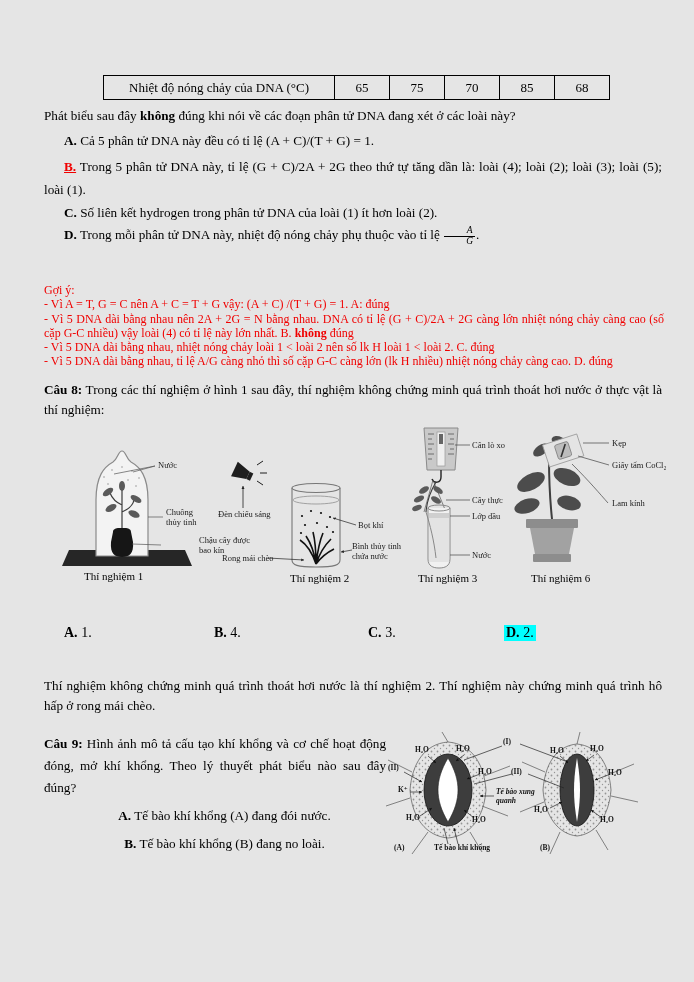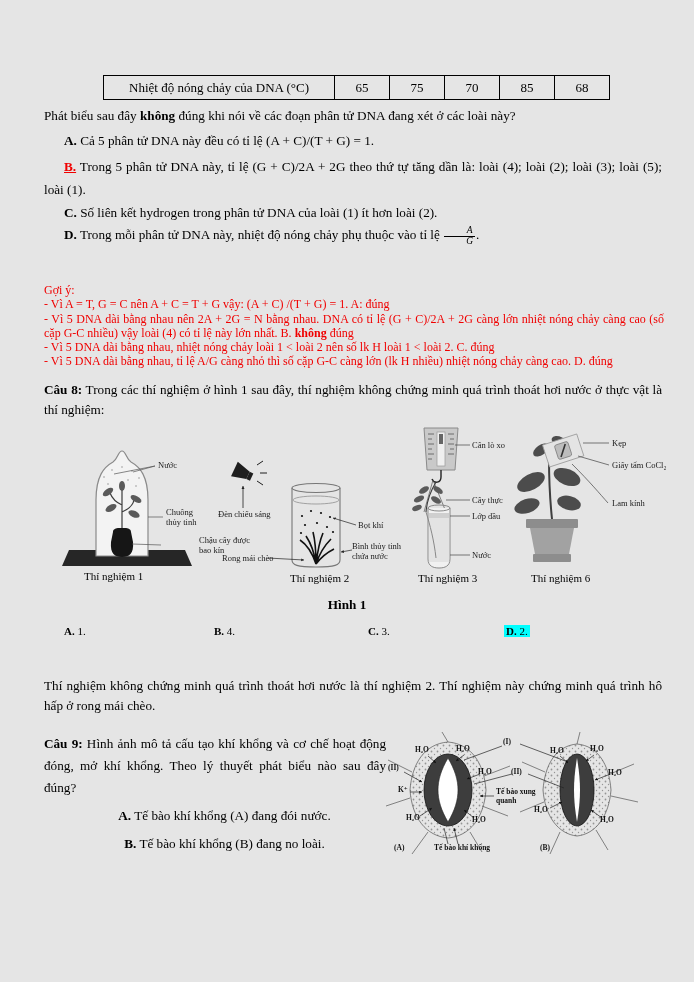--- a/index.html
+++ b/index.html
@@ -20,21 +20,21 @@
   .frac .fnum{display:block;padding:0 2px;}
   .frac .fden{display:block;border-top:1px solid #000;padding:0 2px;}
   .hint{position:absolute;left:44px;top:257px;width:620px;color:#f00000;
         font-size:12px;line-height:14.3px;text-align:justify;margin-top:26px;}
   
   .fig1{position:absolute;left:0;top:420px;width:694px;height:176px;}
   .fig1 svg{position:absolute;left:0;top:0;}
   .figlbl{position:absolute;font-size:8.5px;line-height:9.6px;color:#1a1a1a;}
   .figcap{position:absolute;font-size:11px;color:#000;}
   .center-line{position:absolute;left:0;width:694px;text-align:center;font-size:13.2px;font-weight:bold;}
-  .rowopt{position:absolute;top:625px;font-size:11px;}
+  .rowopt{position:absolute;top:625px;font-size:14px;}
   .hl{background:#00ffff;padding:0 2px;}
   
   .q9text{position:absolute;left:44px;top:733px;width:342px;font-size:13.2px;line-height:22px;text-align:justify;}
   .q9opt{margin-top:6px;text-indent:19px;text-align:center;}
   .q9fig{position:absolute;left:382px;top:732px;width:306px;height:160px;}
   .q9fig svg{position:absolute;left:0;top:0;}
   .stolbl{position:absolute;font-size:7.5px;font-weight:bold;line-height:8.5px;color:#111;}
 </style>
 </head>
 <body>
@@ -185,21 +185,20 @@
     <span class="figlbl" style="left:472px;top:131px;">Nước</span>
     <span class="figlbl" style="left:612px;top:19px;">Kẹp</span>
     <span class="figlbl" style="left:612px;top:41px;width:66px;">Giấy tẩm CoCl₂</span>
     <span class="figlbl" style="left:612px;top:79px;">Lam kính</span>
     <span class="figcap" style="left:84px;top:150px;">Thí nghiệm 1</span>
     <span class="figcap" style="left:290px;top:152px;">Thí nghiệm 2</span>
     <span class="figcap" style="left:418px;top:152px;">Thí nghiệm 3</span>
     <span class="figcap" style="left:531px;top:152px;">Thí nghiệm 6</span>
   </div>
 
-  <div class="center-line" style="top:597px;">Hình 1</div>
 
   <span class="rowopt" style="left:64px;"><b>A.</b><span> 1.</span></span>
   <span class="rowopt" style="left:214px;"><b>B.</b><span> 4.</span></span>
   <span class="rowopt" style="left:368px;"><b>C.</b><span> 3.</span></span>
   <span class="rowopt hl" style="left:504px;"><b>D.</b><span> 2.</span></span>
 
 
   <div class="para" style="top:676px;line-height:19.5px;">Thí nghiệm không chứng minh quá trình thoát hơi nước là thí nghiệm 2. Thí nghiệm này chứng minh quá trình hô hấp ở rong mái chèo.</div>
 
   <div class="q9text">
@@ -258,21 +257,21 @@
     </svg>
     <span class="stolbl" style="left:121px;top:6px;">(I)</span>
     <span class="stolbl" style="left:6px;top:32px;">(II)</span>
     <span class="stolbl" style="left:129px;top:36px;">(II)</span>
     <span class="stolbl" style="left:16px;top:54px;">K⁺</span>
     <span class="stolbl" style="left:33px;top:14px;">H₂O</span>
     <span class="stolbl" style="left:74px;top:13px;">H₂O</span>
     <span class="stolbl" style="left:96px;top:36px;">H₂O</span>
     <span class="stolbl" style="left:24px;top:82px;">H₂O</span>
     <span class="stolbl" style="left:90px;top:84px;">H₂O</span>
-    <span class="stolbl" style="left:114px;top:56px;width:46px;">Tế bào xung quanh</span>
+    <span class="stolbl" style="left:114px;top:56px;width:46px;font-style:italic;">Tế bào xung quanh</span>
     <span class="stolbl" style="left:52px;top:112px;width:80px;">Tế bào khí khổng</span>
     <span class="stolbl" style="left:12px;top:112px;">(A)</span>
     <span class="stolbl" style="left:158px;top:112px;">(B)</span>
     <span class="stolbl" style="left:168px;top:15px;">H₂O</span>
     <span class="stolbl" style="left:208px;top:13px;">H₂O</span>
     <span class="stolbl" style="left:226px;top:37px;">H₂O</span>
     <span class="stolbl" style="left:152px;top:74px;">H₂O</span>
     <span class="stolbl" style="left:218px;top:84px;">H₂O</span>
   </div>
 

